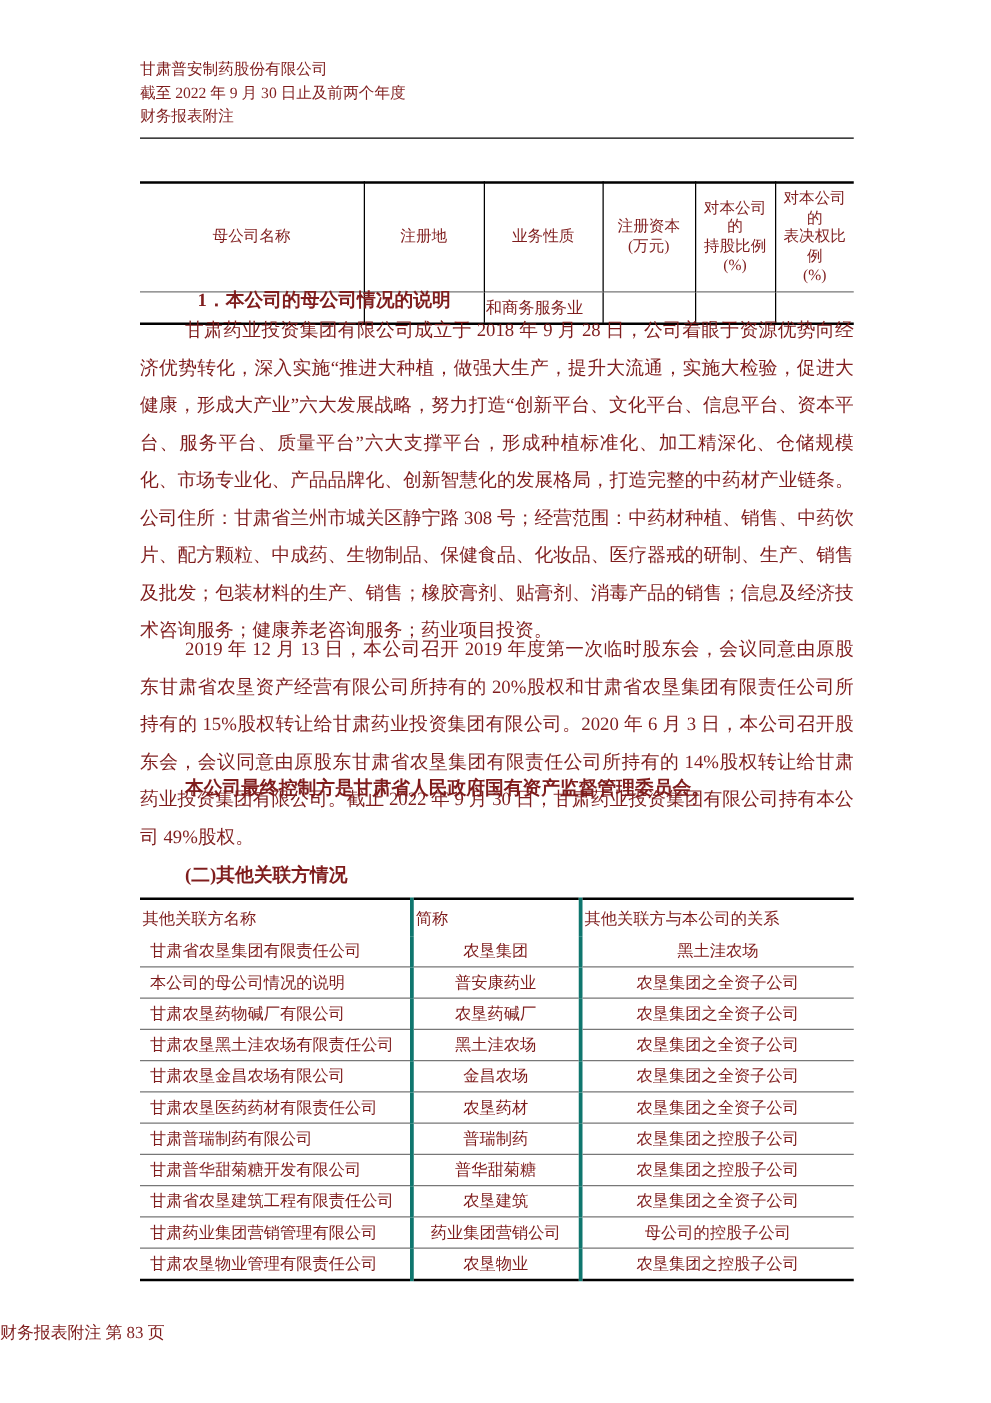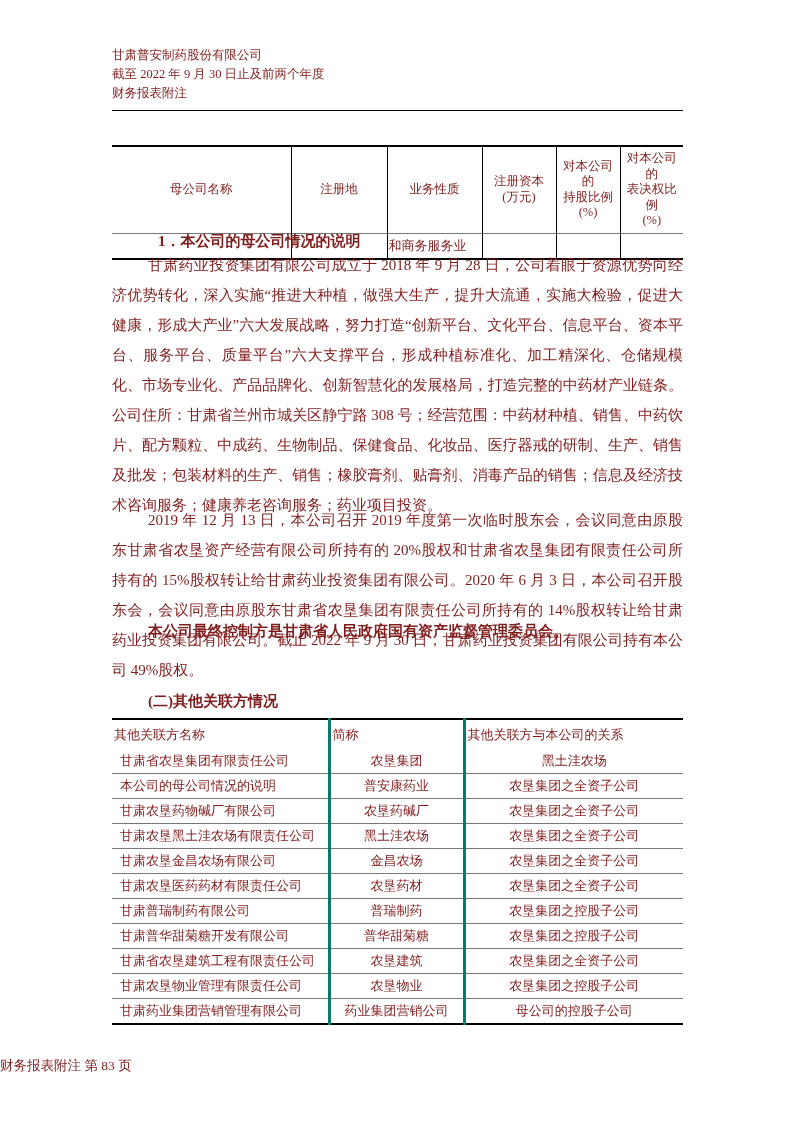--- a/index.html
+++ b/index.html
@@ -170,28 +170,28 @@
           <td class="name-cell">甘肃普华甜菊糖开发有限公司</td>
           <td class="vline center">普华甜菊糖</td>
           <td class="vline center">农垦集团之控股子公司</td>
         </tr>
         <tr>
           <td class="name-cell">甘肃省农垦建筑工程有限责任公司</td>
           <td class="vline center">农垦建筑</td>
           <td class="vline center">农垦集团之全资子公司</td>
         </tr>
         <tr>
+          <td class="name-cell">甘肃药业集团营销管理有限公司</td>
+          <td class="vline center">药业集团营销公司</td>
+          <td class="vline center">母公司的控股子公司</td>
+        </tr>
+        <tr>
           <td class="name-cell">甘肃农垦物业管理有限责任公司</td>
           <td class="vline center">农垦物业</td>
           <td class="vline center">农垦集团之控股子公司</td>
-        </tr>
-        <tr>
-          <td class="name-cell">甘肃药业集团营销管理有限公司</td>
-          <td class="vline center">药业集团营销公司</td>
-          <td class="vline center">母公司的控股子公司</td>
         </tr>
       </tbody>
     </table>
   </div>
 
   <div class="page-footer">财务报表附注 第 83 页</div>
 
 </div>
 
 </body></html>

